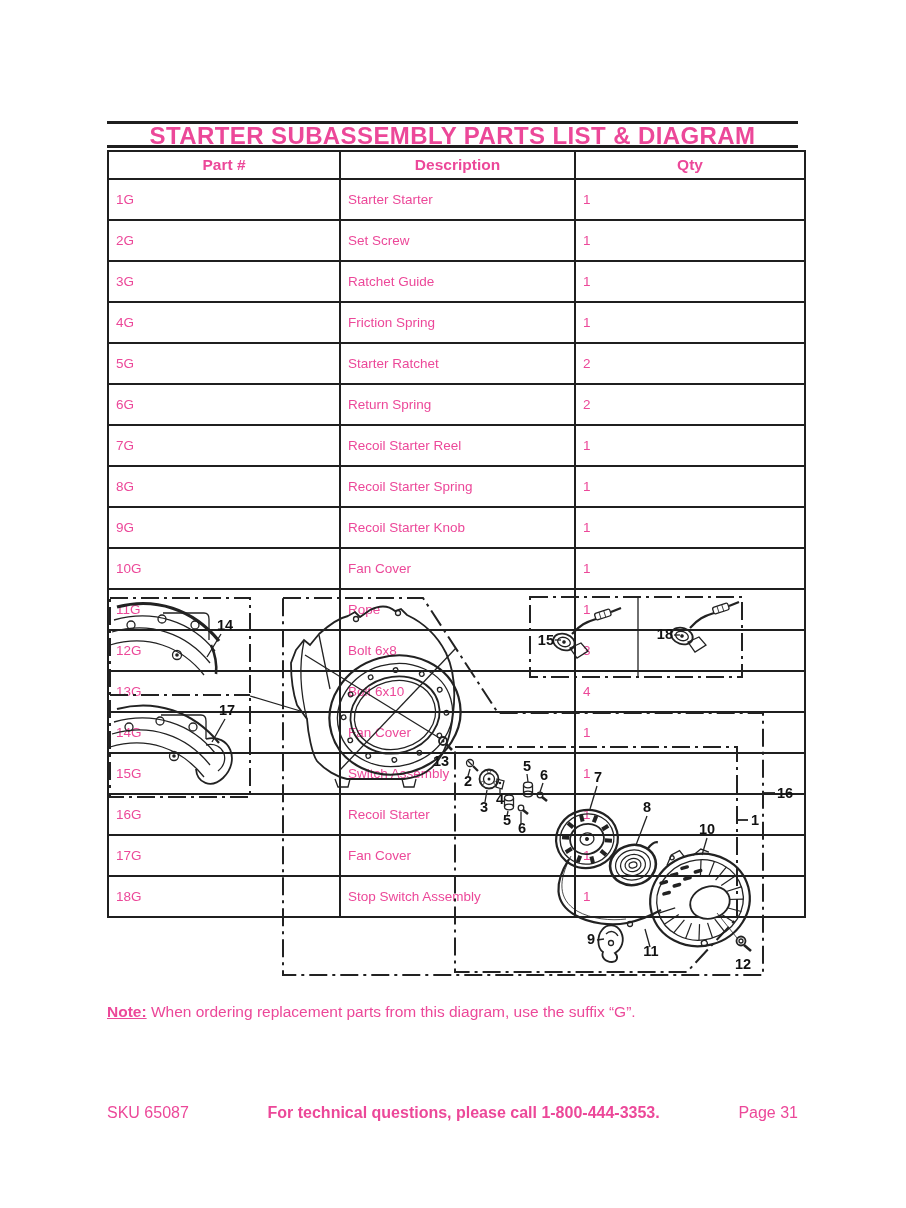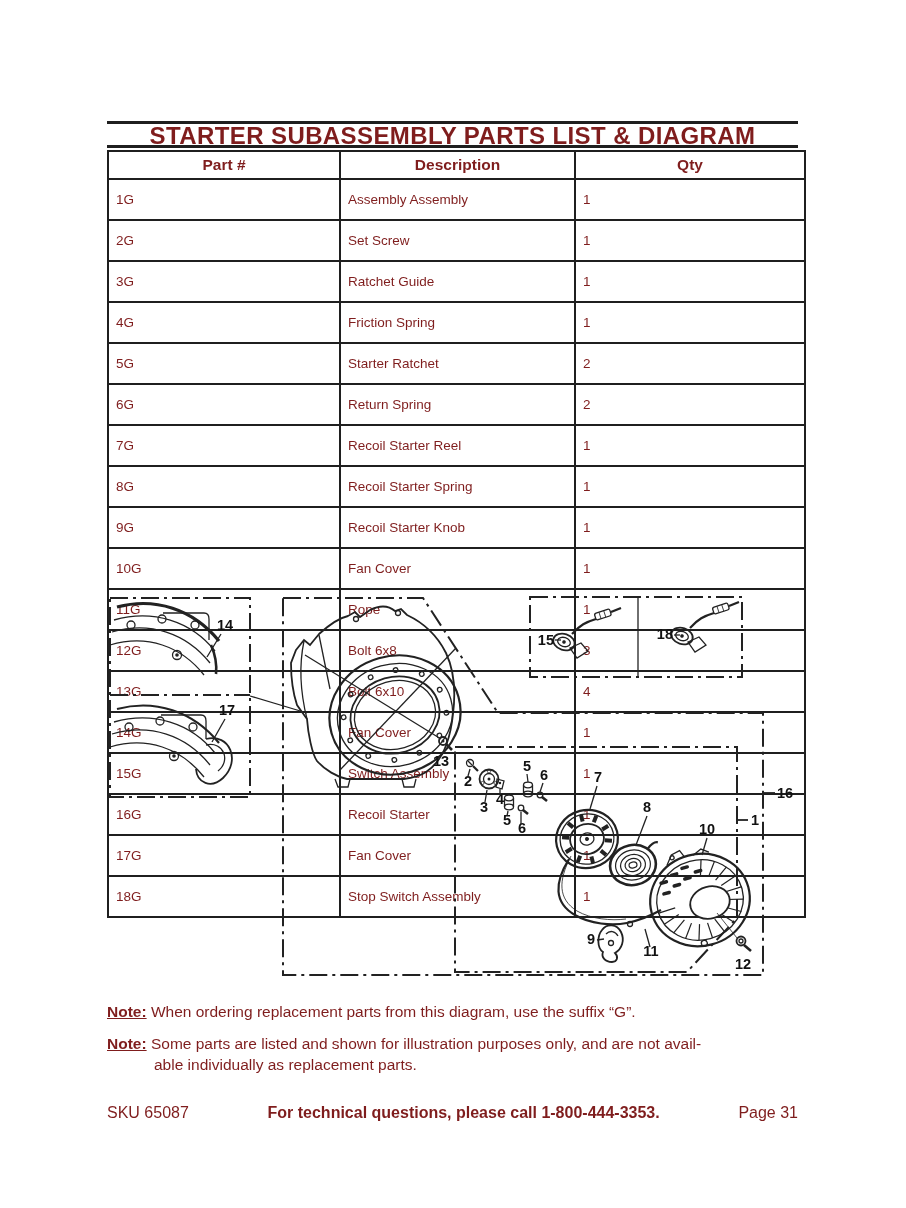--- a/index.html
+++ b/index.html
@@ -1,17 +1,17 @@
 <!DOCTYPE html>
 <html><head>
 <meta charset="utf-8">
 <style>
   html,body{margin:0;padding:0;background:#fff;}
   .page{position:relative;width:830px;height:1208px;background:#fff;overflow:hidden;
-        font-family:"Liberation Sans",sans-serif;color:#7f1d1d;}
+        font-family:"Liberation Sans",sans-serif;color:#ec4899;}
   .rule{position:absolute;left:107px;width:691px;height:2.5px;background:#1f1f1f;}
   .rule-top{top:121px;}
   .rule-title-bottom{top:145px;}
   .title{position:absolute;top:122px;left:107px;width:691px;margin:0;text-align:center;
          font-size:24px;font-weight:bold;letter-spacing:.4px;white-space:nowrap;}
   table.parts-table{position:absolute;top:150px;left:107px;width:691px;height:433px;
          border-collapse:collapse;table-layout:fixed;}
   table.parts-table th,table.parts-table td{border:2px solid #1f1f1f;}
   table.parts-table th{font-size:15.5px;font-weight:bold;text-align:center;height:24px;padding:1px 0;}
   table.parts-table td{font-size:13.5px;padding:12px 7px;text-align:left;vertical-align:middle;}
@@ -50,21 +50,21 @@
     <thead>
       <tr>
         <th class="col1">Part #</th>
         <th class="col2">Description</th>
         <th class="col3">Qty</th>
       </tr>
     </thead>
     <tbody>
       <tr>
           <td>1G</td>
-          <td>Assembly Assembly</td>
+          <td>Starter Starter</td>
           <td>1</td>
         </tr>
       <tr>
           <td>2G</td>
           <td>Set Screw</td>
           <td>1</td>
         </tr>
       <tr>
           <td>3G</td>
           <td>Ratchet Guide</td>
@@ -425,22 +425,20 @@
       <circle cx="634" cy="348" r="2" class="s1"></circle>
       <line x1="637" y1="352" x2="644" y2="358" class="s25"></line>
     </g>
     <text x="636" y="376" text-anchor="middle">12</text>
 
   </svg>
 
   <div class="notes">
     <p class="note"><span class="note-label">Note:</span>
       <span>When ordering replacement parts from this diagram, use the suffix “G”.</span></p>
-    <p class="note"><span class="note-label">Note:</span>
-      <span>Some parts are listed and shown for illustration purposes only, and are not avail-</span><span class="note-line2">able individually as replacement parts.</span></p>
   </div>
 
   <div class="footer">
     <span>SKU 65087</span>
     <span class="footer-center">For technical questions, please call 1-800-444-3353.</span>
     <span>Page 31</span>
   </div>
 
 </div>
 

